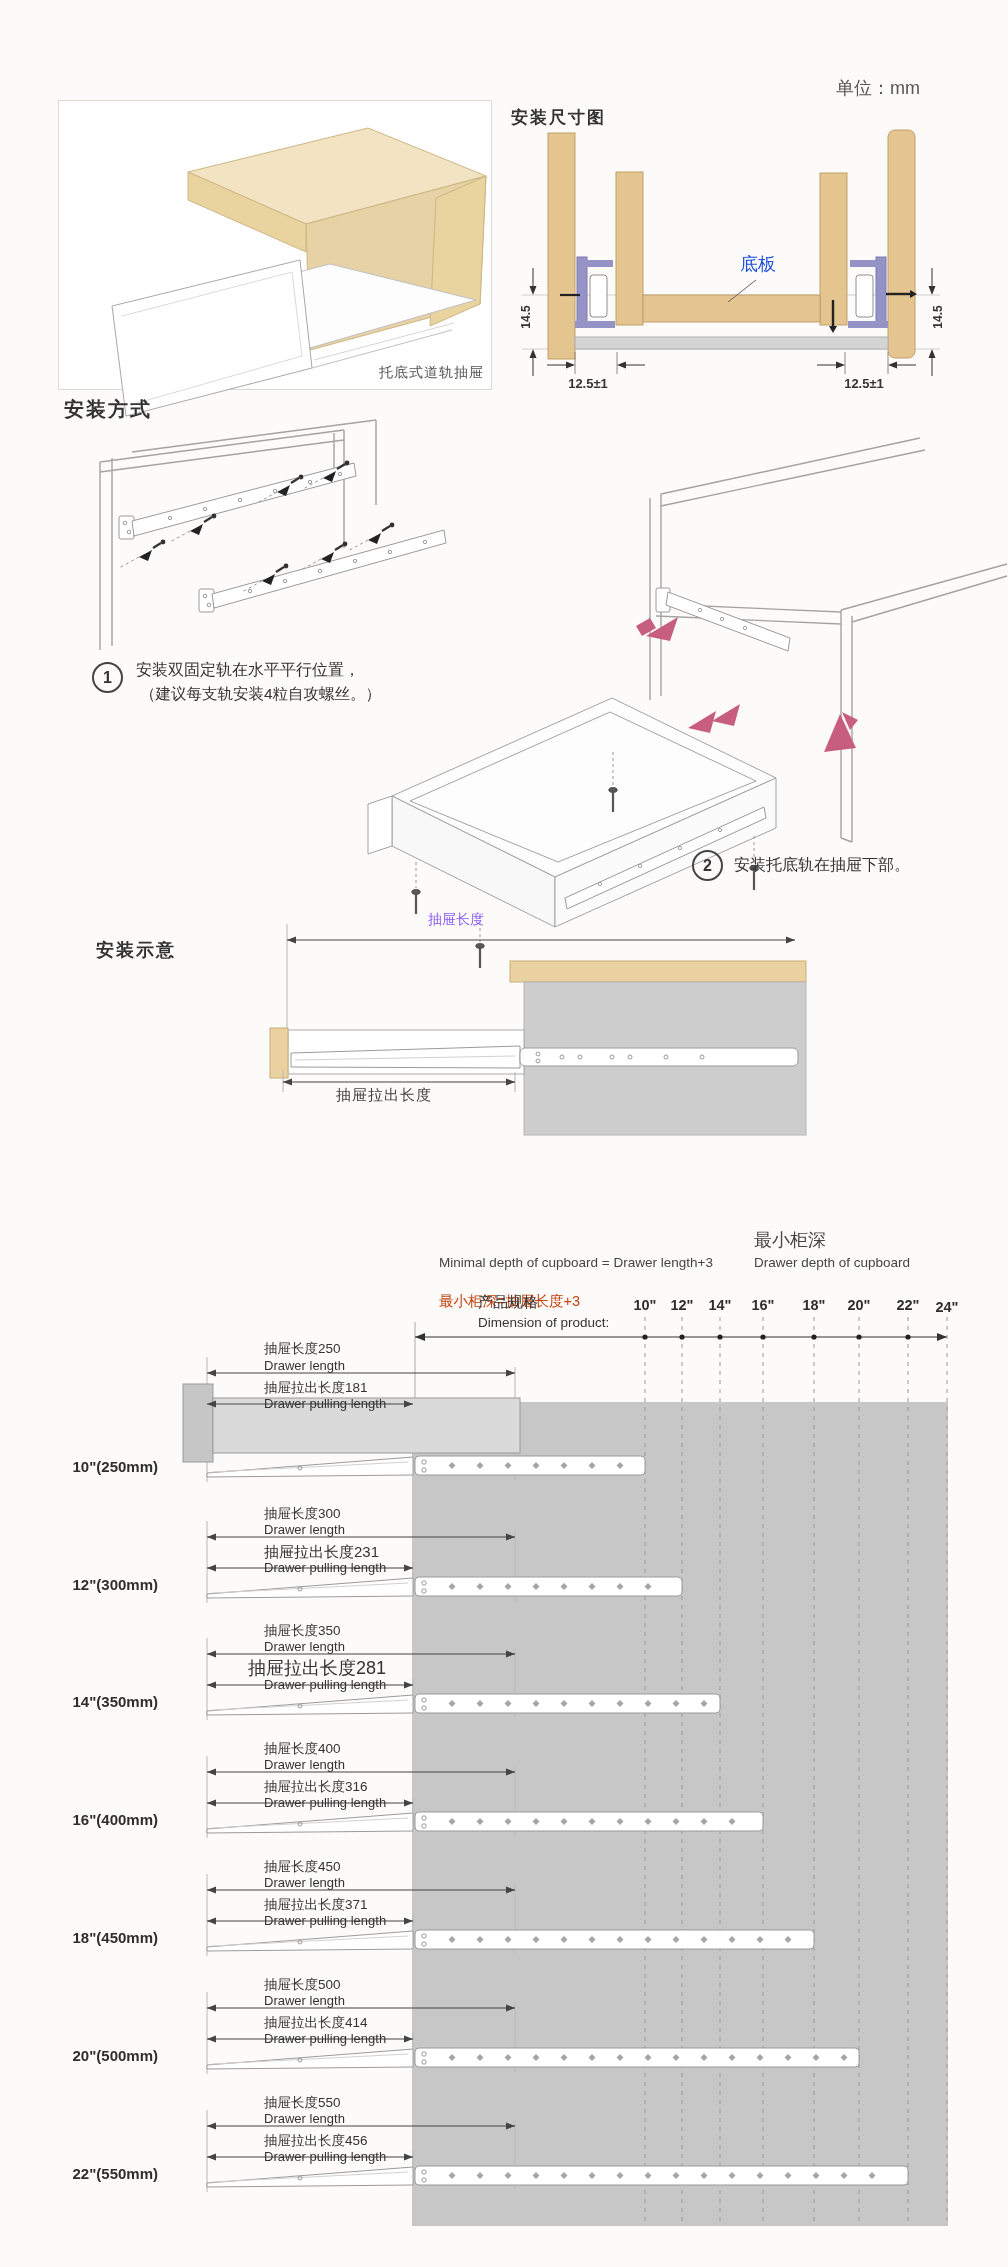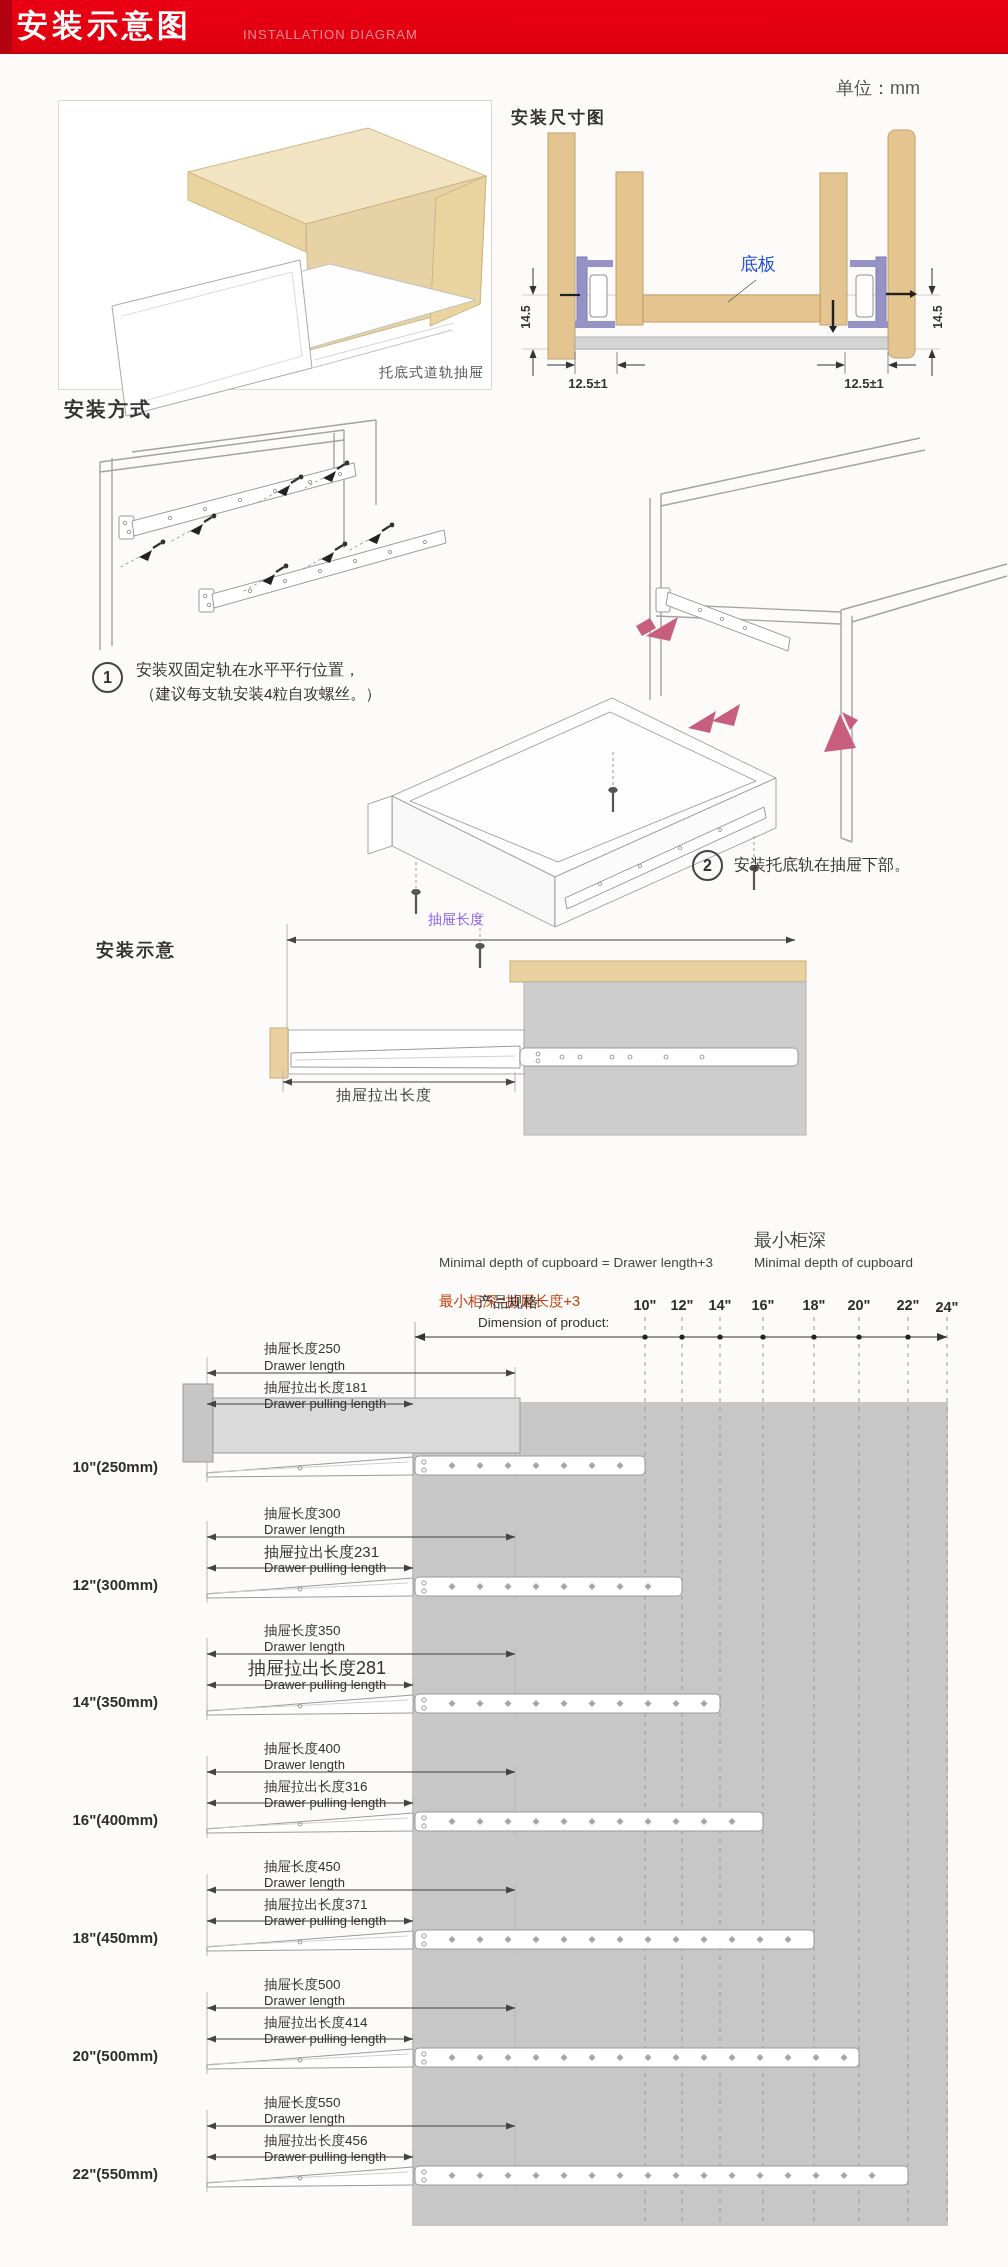--- a/index.html
+++ b/index.html
@@ -20,25 +20,20 @@
   .row svg{position:absolute;left:0;top:0}
   .lb{position:absolute;font-size:13px;color:#333;white-space:nowrap;line-height:15px;z-index:2}
   .rlbl{position:absolute;left:18px;width:140px;text-align:right;font-weight:700;font-size:15px;color:#2e2e2e;z-index:2}
   .sz{position:absolute;width:40px;text-align:center;font-weight:700;font-size:14.5px;color:#2e2e2e}
 </style>
 </head>
 <body>
 
 <div class="page">
 
-  <div class="hdr abs">
-    <div class="strip"></div>
-    <div class="hdr-title">安装示意图</div>
-    <div class="hdr-sub">INSTALLATION DIAGRAM</div>
-  </div>
 
   <div class="tx" style="left:836px;top:76px;font-size:18px;color:#555">单位：mm</div>
 
   <div class="box"></div>
 
   <svg class="art" viewBox="0 0 1008 2267">
 
     <g stroke-linejoin="round">
       <polygon points="188,172 368,128 486,176 306,224" fill="#f2e4c2" stroke="#cdb685"></polygon>
       <polygon points="306,224 486,176 480,304 310,350" fill="#e7d2a6" stroke="#cdb685"></polygon>
@@ -288,21 +283,21 @@
         text-align:center;line-height:27px;font-size:16px;font-weight:600">2</div>
   <div class="tx" style="left:734px;top:855px;font-size:16px">安装托底轨在抽屉下部。</div>
 
   <div class="tx" style="left:96px;top:938px;font-size:18px;font-weight:600;letter-spacing:2px">安装示意</div>
   <div class="tx" style="left:428px;top:911px;font-size:14px;color:#8b5cf6">抽屉长度</div>
   <div class="tx" style="left:336px;top:1086px;font-size:15px;color:#444;letter-spacing:1px">抽屉拉出长度</div>
 
   <div class="tx" style="left:439px;top:1292px;font-size:14.5px;color:#c2410c">最小柜深=抽屉长度+3</div>
   <div class="tx" style="left:439px;top:1255px;font-size:13.5px;color:#444">Minimal depth of cupboard = Drawer length+3</div>
   <div class="tx" style="left:754px;top:1228px;font-size:18px;color:#444">最小柜深</div>
-  <div class="tx" style="left:754px;top:1255px;font-size:13.5px;color:#444">Minimal depth of cupboard</div>
+  <div class="tx" style="left:754px;top:1255px;font-size:13.5px;color:#444">Drawer depth of cupboard</div>
   <div class="tx" style="left:478px;top:1293px;font-size:15px;font-weight:400">产品规格</div>
   <div class="tx" style="left:478px;top:1315px;font-size:13.5px">Dimension of product:</div>
 
   <div class="tx sz" style="left:625px;top:1297px">10"</div>
   <div class="tx sz" style="left:662px;top:1297px">12"</div>
   <div class="tx sz" style="left:700px;top:1297px">14"</div>
   <div class="tx sz" style="left:743px;top:1297px">16"</div>
   <div class="tx sz" style="left:794px;top:1297px">18"</div>
   <div class="tx sz" style="left:839px;top:1297px">20"</div>
   <div class="tx sz" style="left:888px;top:1297px">22"</div>

